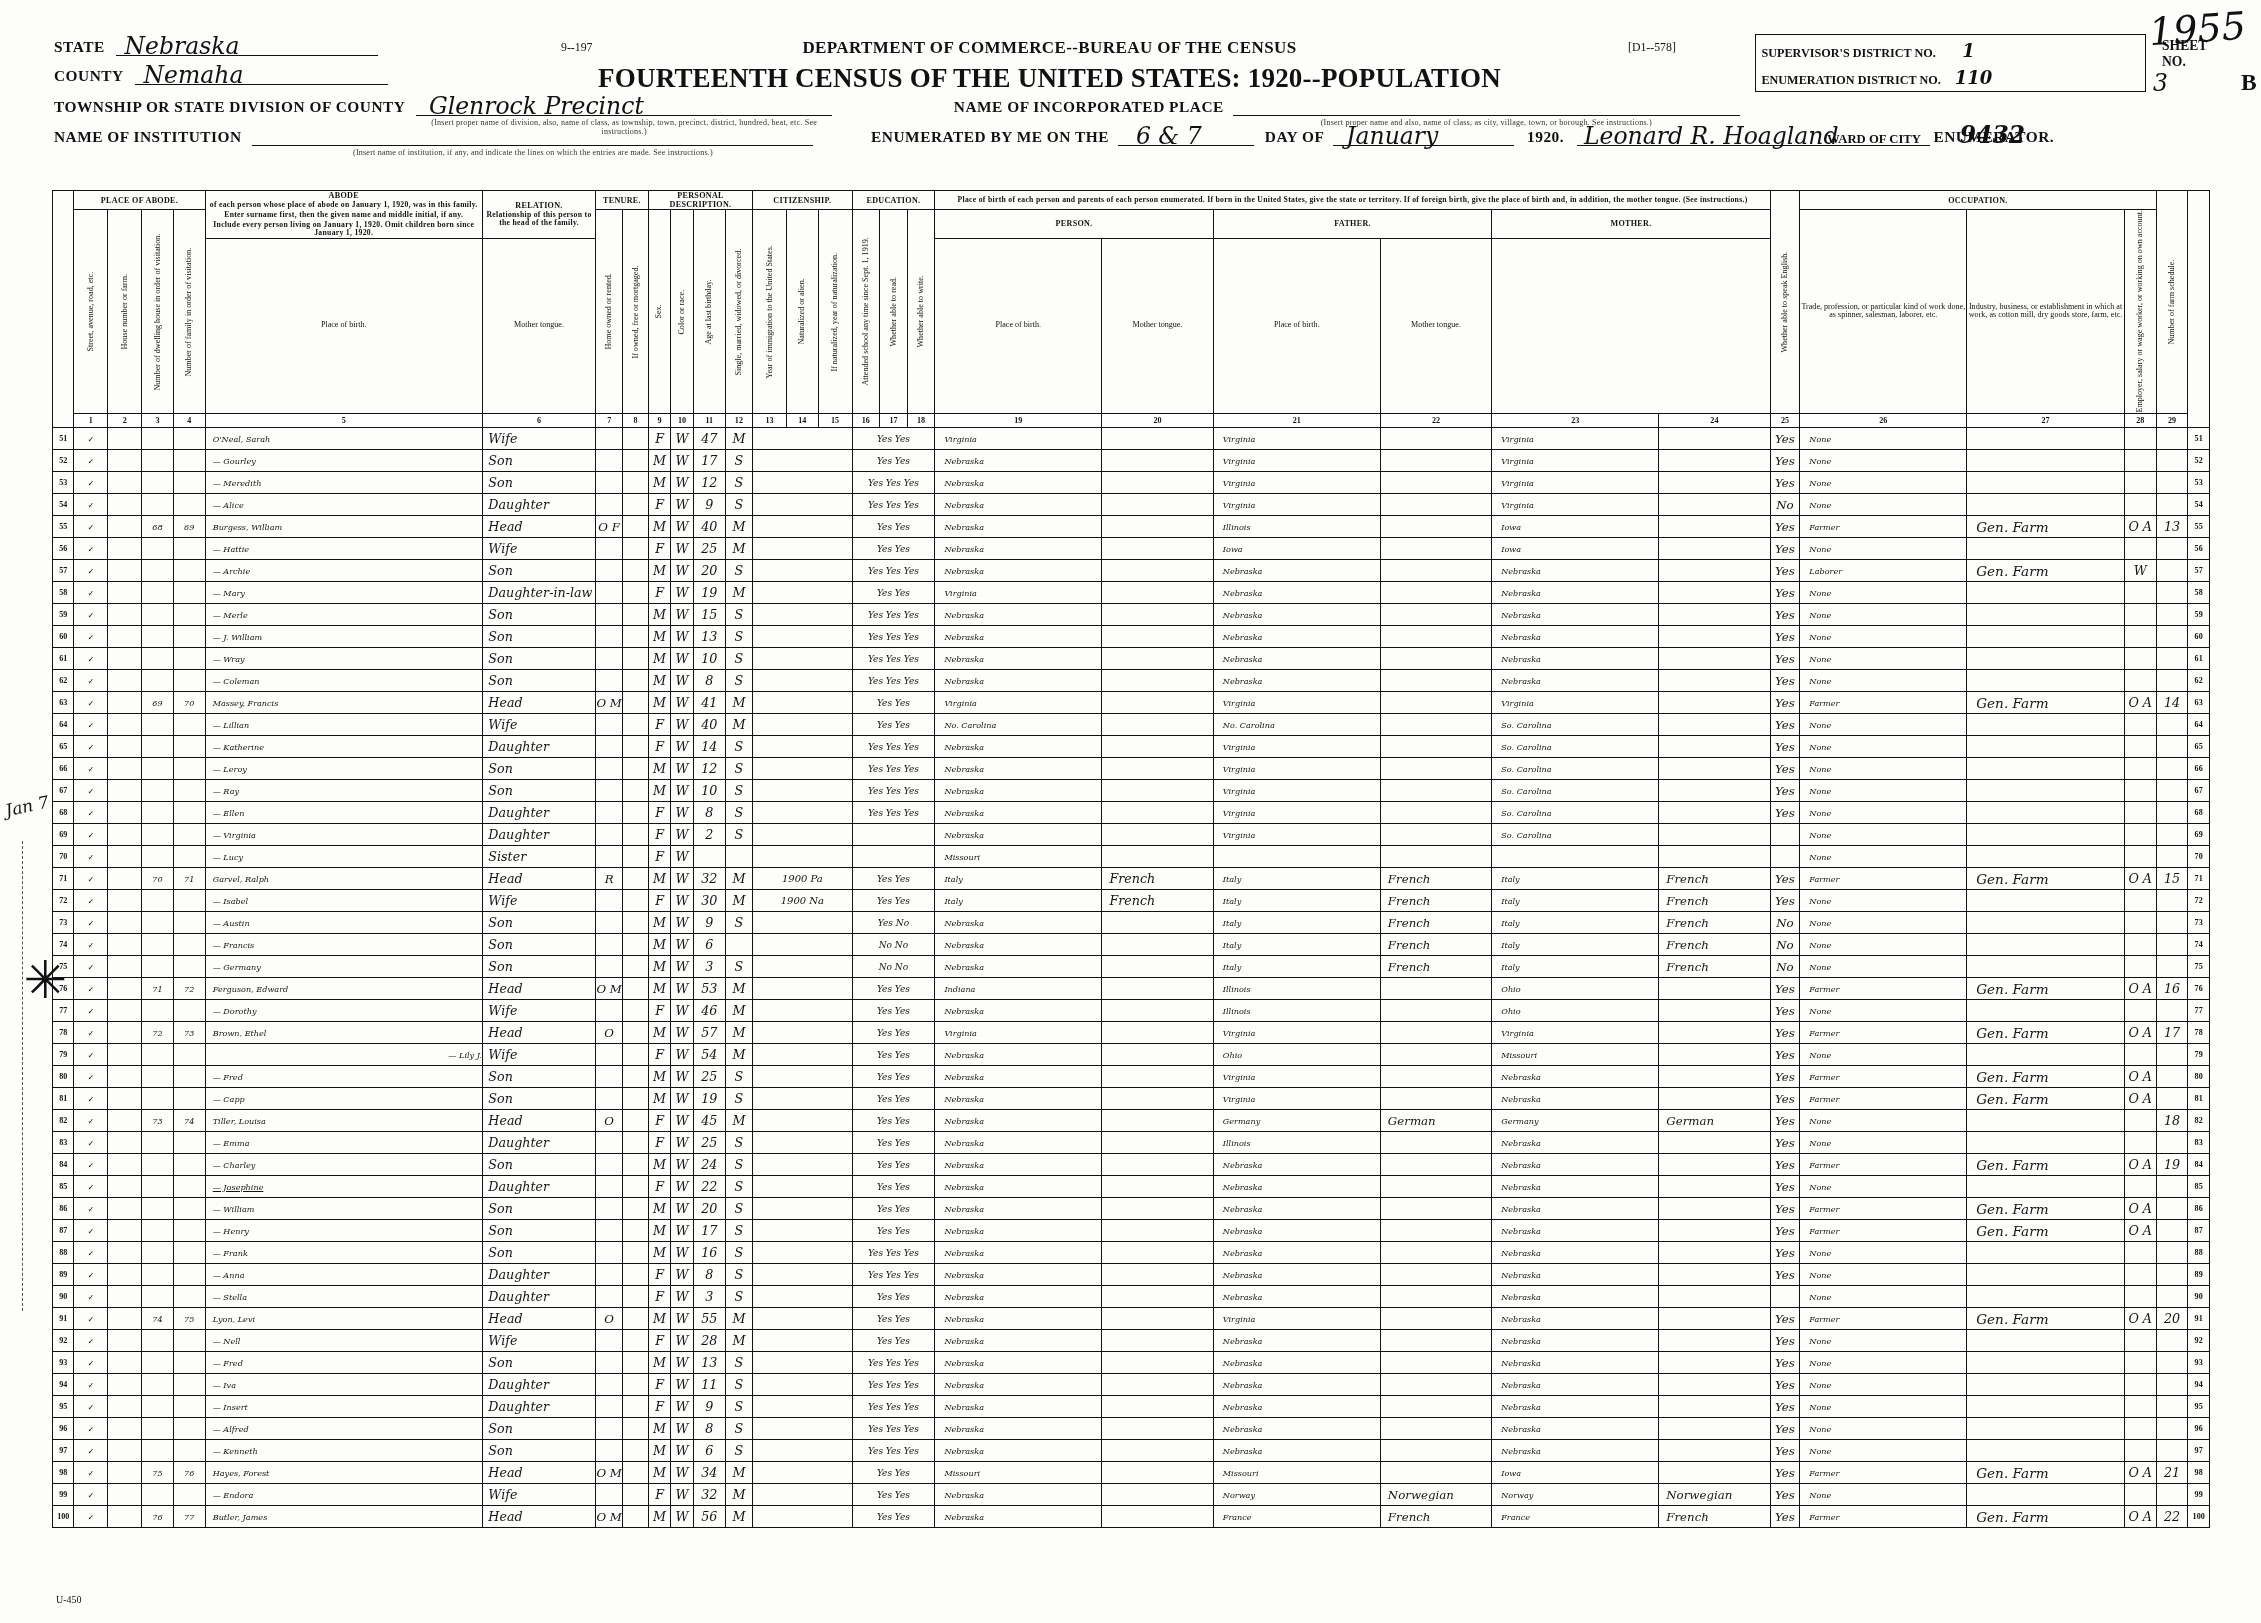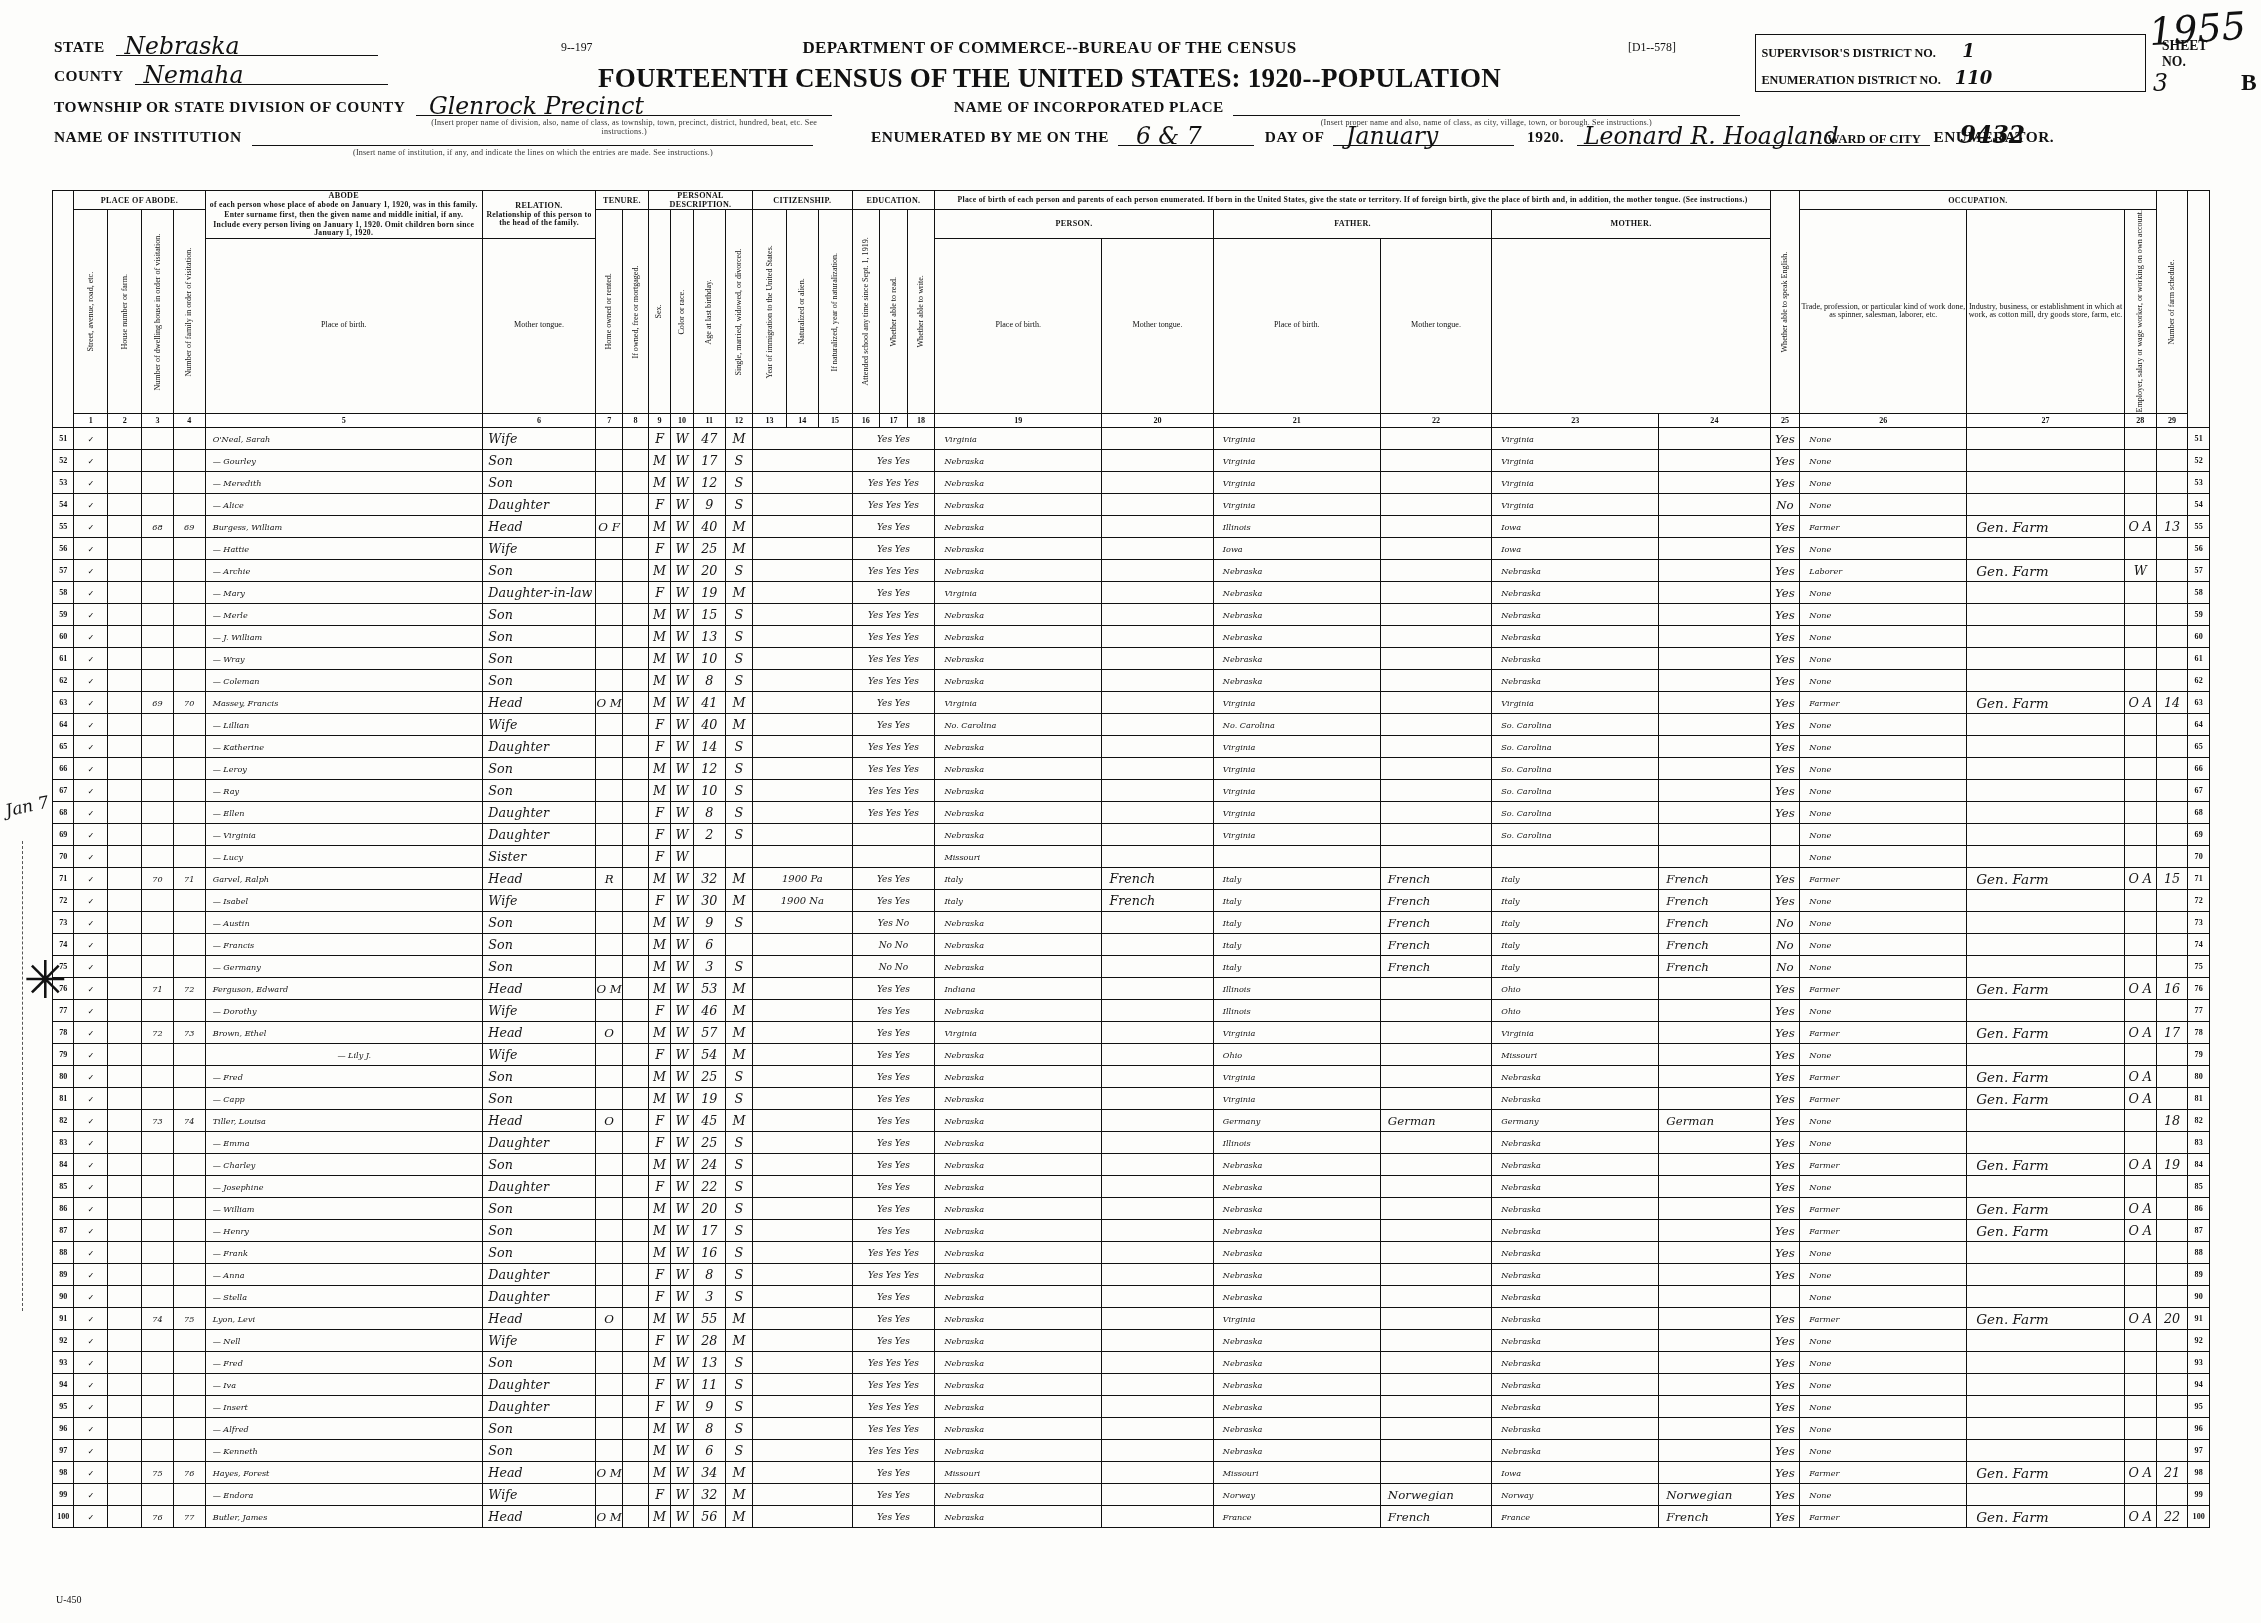--- a/index.html
+++ b/index.html
@@ -1082,21 +1082,21 @@
           <td class="cell-hw" style="font-size:12.7px;">O A</td>
           <td class="cell-hw" style="font-size:12.7px;">17</td>
           <td class="lineno">78</td>
         </tr>
         <tr class="datarow">
           <td class="lineno">79</td>
           <td class="tick">✓</td>
           <td class="cell-hw"></td>
           <td class="cell-hw"></td>
           <td class="cell-hw"></td>
-          <td class="cell-hw" style="text-align:center;padding-left:21px;">— Lily J.</td>
+          <td class="cell-hw" style="text-align:right;padding-left:21px;">— Lily J.</td>
           <td class="cell-hw" style="text-align:left;padding-left:5.4px;font-size:12.7px;">Wife</td>
           <td class="cell-hw" style="font-size:11.8px;"></td>
           <td class="cell-hw"></td>
           <td class="cell-hw" style="font-size:12.7px;">F</td>
           <td class="cell-hw" style="font-size:12.7px;">W</td>
           <td class="cell-hw" style="font-size:12.7px;">54</td>
           <td class="cell-hw" style="font-size:12.7px;">M</td>
           <td class="cell-hw" style="font-size:10px;" colspan="3"></td>
           <td class="cell-hw" style="font-size:9px;" colspan="3">Yes Yes</td>
           <td class="cell-hw" style="text-align:left;padding-left:9px;">Nebraska</td>
@@ -1256,21 +1256,21 @@
           <td class="cell-hw" style="font-size:12.7px;">O A</td>
           <td class="cell-hw" style="font-size:12.7px;">19</td>
           <td class="lineno">84</td>
         </tr>
         <tr class="datarow">
           <td class="lineno">85</td>
           <td class="tick">✓</td>
           <td class="cell-hw"></td>
           <td class="cell-hw"></td>
           <td class="cell-hw"></td>
-          <td class="cell-hw" style="text-align:left;padding-left:7.2px;">— Josephine</td>
+          <td class="cell-hw" style="text-align:left;padding-left:7.2px;text-decoration:underline;">— Josephine</td>
           <td class="cell-hw" style="text-align:left;padding-left:5.4px;font-size:12.7px;">Daughter</td>
           <td class="cell-hw" style="font-size:11.8px;"></td>
           <td class="cell-hw"></td>
           <td class="cell-hw" style="font-size:12.7px;">F</td>
           <td class="cell-hw" style="font-size:12.7px;">W</td>
           <td class="cell-hw" style="font-size:12.7px;">22</td>
           <td class="cell-hw" style="font-size:12.7px;">S</td>
           <td class="cell-hw" style="font-size:10px;" colspan="3"></td>
           <td class="cell-hw" style="font-size:9px;" colspan="3">Yes Yes</td>
           <td class="cell-hw" style="text-align:left;padding-left:9px;">Nebraska</td>

